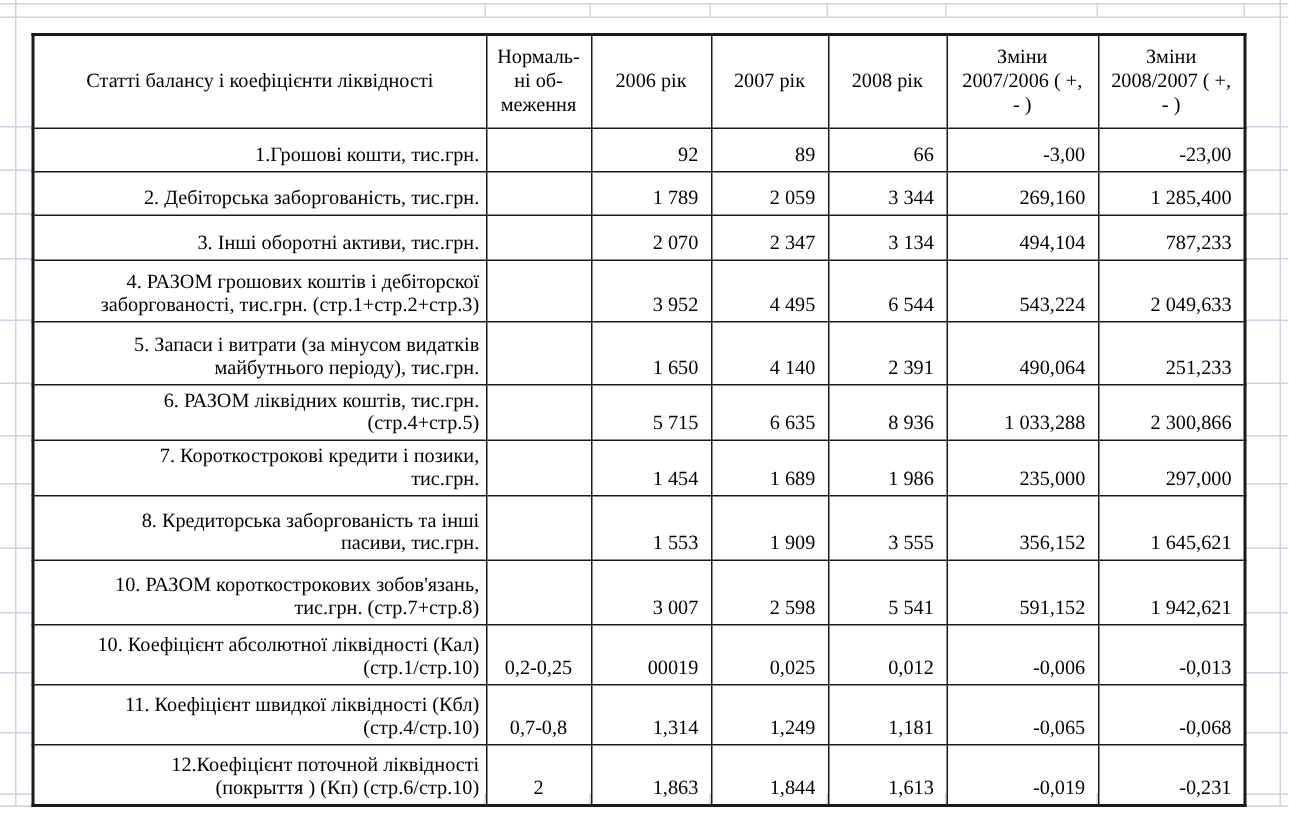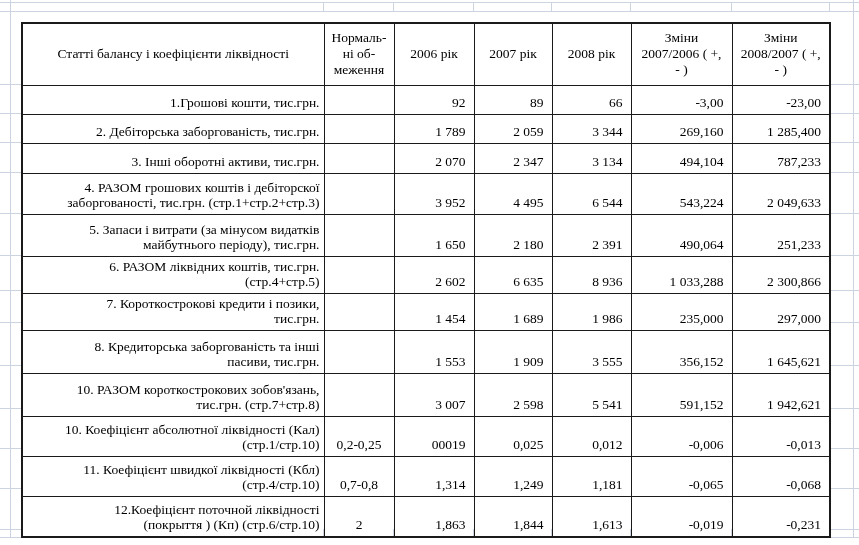--- a/index.html
+++ b/index.html
@@ -156,30 +156,30 @@
       <td class="num">4 495</td>
       <td class="num">6 544</td>
       <td class="num">543,224</td>
       <td class="num">2 049,633</td>
     </tr>
         <tr>
       <td class="label">5. Запаси і витрати (за мінусом видатків
 майбутнього періоду), тис.грн.</td>
       <td class="norm"></td>
       <td class="num">1 650</td>
-      <td class="num">2 180</td>
+      <td class="num">4 140</td>
       <td class="num">2 391</td>
       <td class="num">490,064</td>
       <td class="num">251,233</td>
     </tr>
         <tr>
       <td class="label">6. РАЗОМ ліквідних коштів, тис.грн.
 (стр.4+стр.5)</td>
       <td class="norm"></td>
-      <td class="num">2 602</td>
+      <td class="num">5 715</td>
       <td class="num">6 635</td>
       <td class="num">8 936</td>
       <td class="num">1 033,288</td>
       <td class="num">2 300,866</td>
     </tr>
         <tr>
       <td class="label">7. Короткострокові кредити і позики,
 тис.грн.</td>
       <td class="norm"></td>
       <td class="num">1 454</td>

